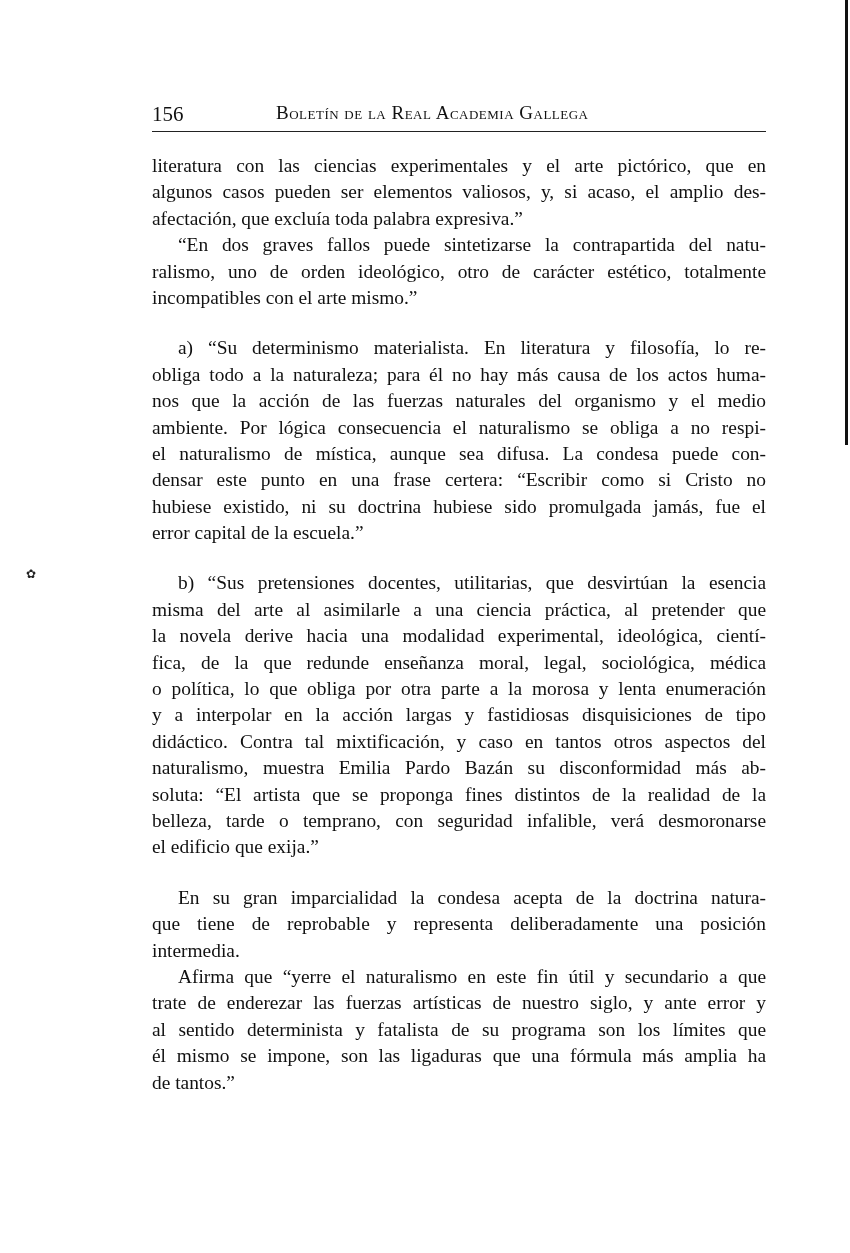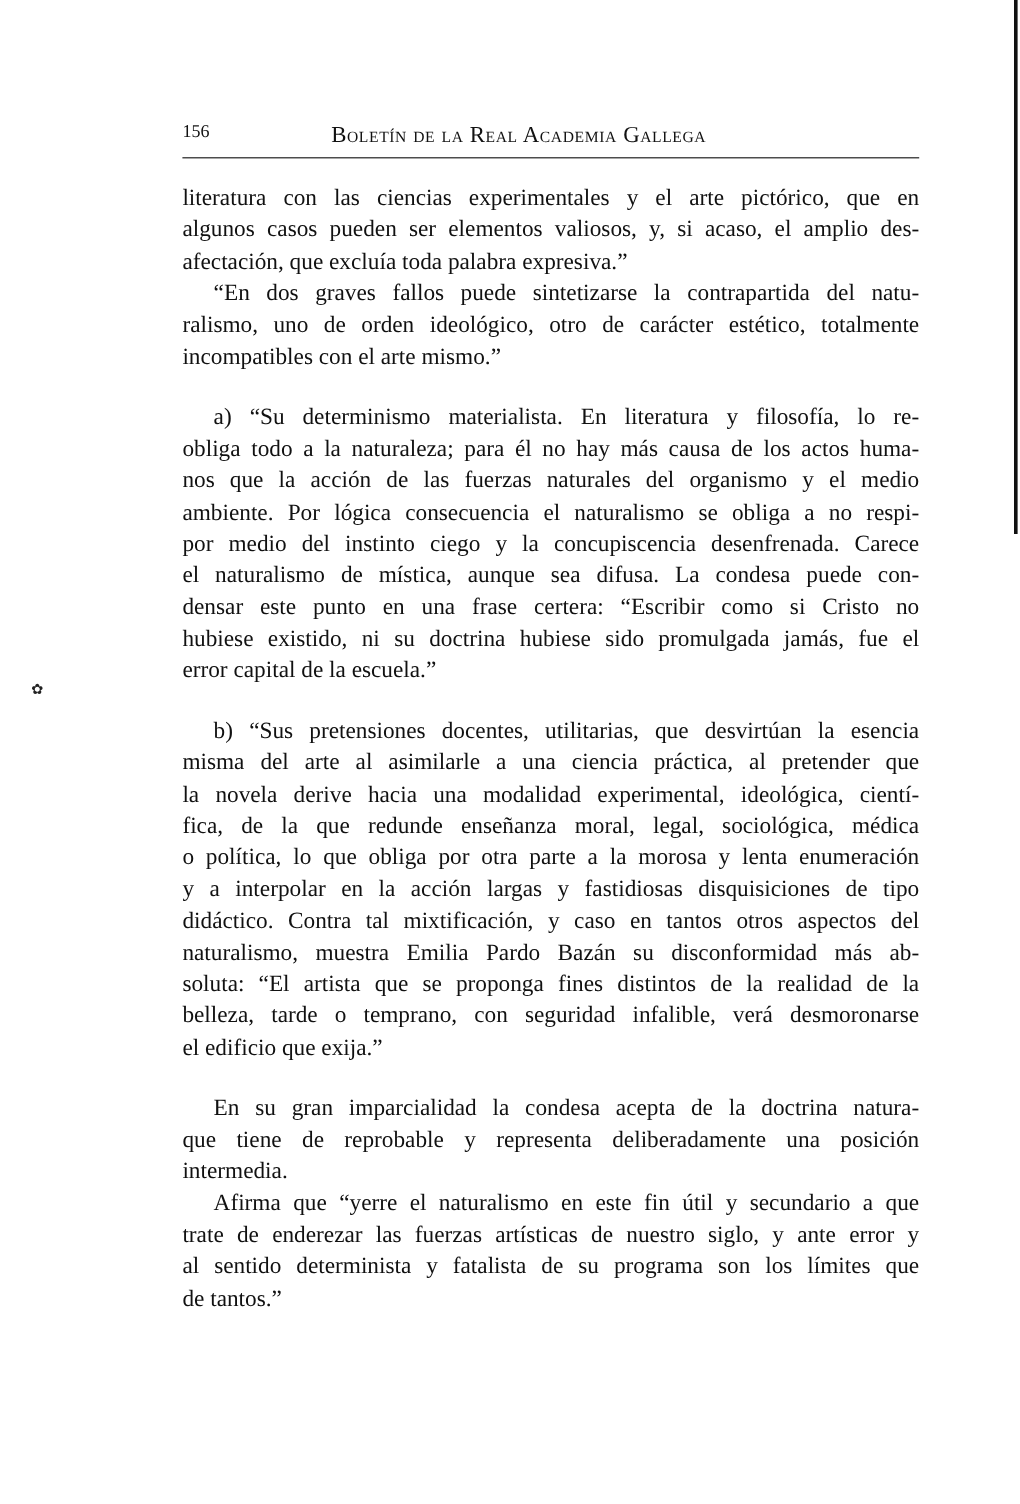--- a/index.html
+++ b/index.html
@@ -1,19 +1,19 @@
 <!DOCTYPE html>
 <html><head>
 <meta charset="utf-8">
 <style>
   html, body { margin: 0; padding: 0; background: #ffffff; }
   body { width: 850px; height: 1253px; position: relative; overflow: hidden; font-family: "DejaVu Serif", "Liberation Serif", serif; color: #111; }
   .page { position: absolute; left: 0; top: 0; width: 850px; height: 1253px; }
   .header { position: absolute; left: 152px; top: 102px; width: 614px; height: 28px; }
-  .page-number { position: absolute; left: 0; top: 0; font-family: "Liberation Serif", serif; font-size: 15px; }
+  .page-number { position: absolute; left: 0; top: 0; font-family: "Liberation Serif", serif; font-size: 21px; }
   .running-head { position: absolute; left: 124px; top: 0; font-family: "Liberation Serif", serif; font-size: 19px; font-variant: small-caps; letter-spacing: 0.5px; }
   .header-rule { position: absolute; left: 152px; top: 131px; width: 614px; height: 0; border-top: 1.5px solid #222; }
   .body { position: absolute; left: 152px; top: 153px; width: 614px; font-family: "Liberation Serif", serif; font-size: 19.4px; line-height: 26.4px; text-align: justify; }
   .line { display: block; height: 26.4px; white-space: nowrap; text-align-last: justify; text-align: justify; }
   .line.last { text-align-last: left; }
   .line.indent { padding-left: 26px; }
   .gap-lg { height: 24px; }
   .right-edge { position: absolute; left: 845px; top: 0; width: 3px; height: 445px; background: #111; }
   .margin-mark { position: absolute; left: 26px; top: 568px; width: 12px; height: 12px; font-size: 12px; line-height: 12px; color: #222; }
 </style>
@@ -43,21 +43,20 @@
       <span class="line">ralismo, uno de orden ideológico, otro de carácter estético, totalmente</span>
       <span class="line last">incompatibles con el arte mismo.”</span>
     </div>
     <div class="gap-lg"></div>
 
     <div>
       <span class="line indent">a)  “Su determinismo materialista. En literatura y filosofía, lo re-</span>
       <span class="line">obliga todo a la naturaleza; para él no hay más causa de los actos huma-</span>
       <span class="line">nos que la acción de las fuerzas naturales del organismo y el medio</span>
       <span class="line">ambiente. Por lógica consecuencia el naturalismo se obliga a no respi-</span>
-      <span class="line">por medio del instinto ciego y la concupiscencia desenfrenada. Carece</span>
       <span class="line">el naturalismo de mística, aunque sea difusa. La condesa puede con-</span>
       <span class="line">densar este punto en una frase certera: “Escribir como si Cristo no</span>
       <span class="line">hubiese existido, ni su doctrina hubiese sido promulgada jamás, fue el</span>
       <span class="line last">error capital de la escuela.”</span>
     </div>
     <div class="gap-lg"></div>
 
     <div>
       <span class="line indent">b)  “Sus pretensiones docentes, utilitarias, que desvirtúan la esencia</span>
       <span class="line">misma del arte al asimilarle a una ciencia práctica, al pretender que</span>
@@ -76,16 +75,17 @@
     <div>
       <span class="line indent">En su gran imparcialidad la condesa acepta de la doctrina natura-</span>
       <span class="line">que tiene de reprobable y representa deliberadamente una posición</span>
       <span class="line last">intermedia.</span>
     </div>
 
     <div>
       <span class="line indent">Afirma que “yerre el naturalismo en este fin útil y secundario a que</span>
       <span class="line">trate de enderezar las fuerzas artísticas de nuestro siglo, y ante error y</span>
       <span class="line">al sentido determinista y fatalista de su programa son los límites que</span>
+      <span class="line">él mismo se impone, son las ligaduras que una fórmula más amplia ha</span>
       <span class="line last">de tantos.”</span>
     </div>
   </div>
 </div>
 
 </body></html>

